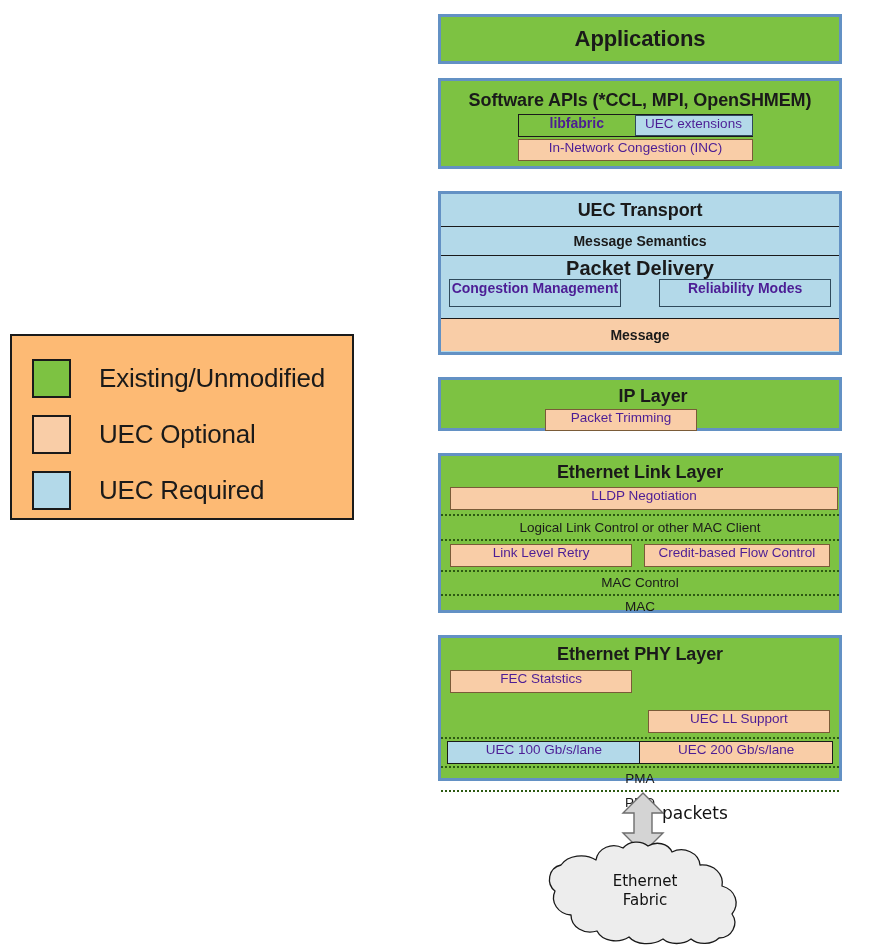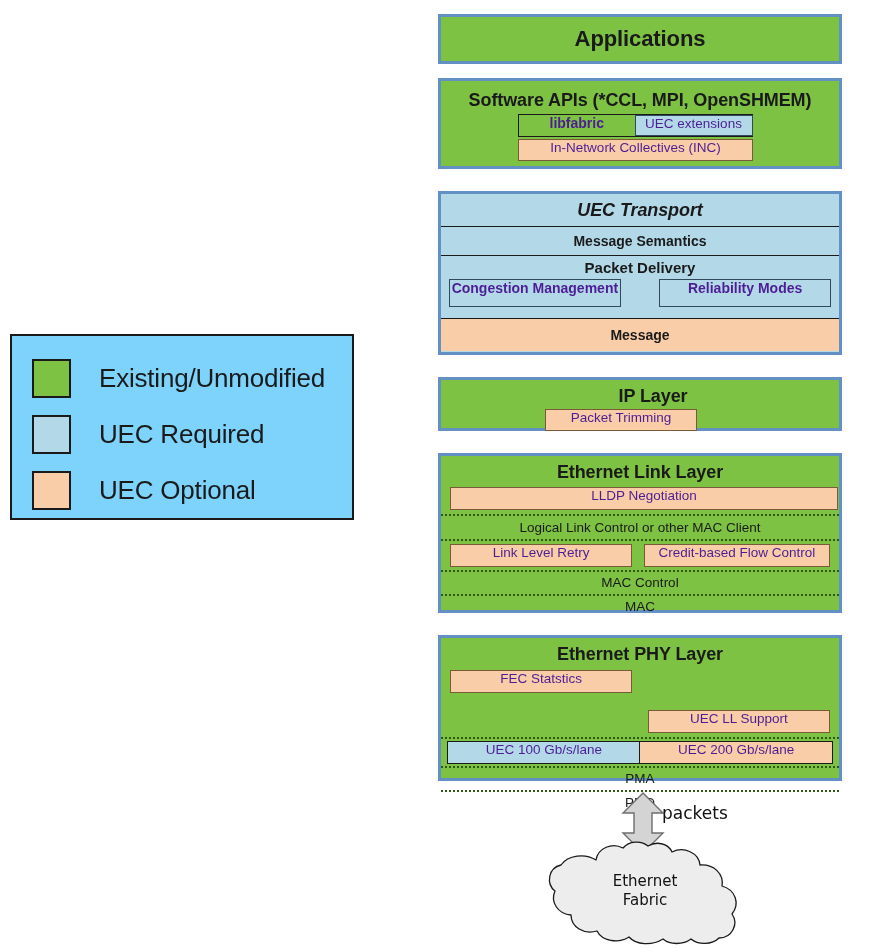--- a/index.html
+++ b/index.html
@@ -17,21 +17,21 @@
   }
 
   
   .legend {
     position: absolute;
     left: 10px;
     top: 334px;
     width: 344px;
     height: 186px;
     border: 2px solid #1a1a1a;
-    background: #7dd3fc;
+    background: #fdba74;
     box-sizing: border-box;
     padding: 14px 0 0 0;
   }
   .legend-row {
     display: flex;
     align-items: center;
     height: 56px;
     padding-left: 20px;
   }
   .legend-swatch {
@@ -148,27 +148,27 @@
 <body>
 
 <div class="legend">
 
   <div class="legend-row">
     <span class="legend-swatch" style="background:#7DC242"></span>
     <span class="legend-label">Existing/Unmodified</span>
   </div>
 
   <div class="legend-row">
+    <span class="legend-swatch" style="background:#F9CDA7"></span>
+    <span class="legend-label">UEC Optional</span>
+  </div>
+
+  <div class="legend-row">
     <span class="legend-swatch" style="background:#B3D9E9"></span>
     <span class="legend-label">UEC Required</span>
-  </div>
-
-  <div class="legend-row">
-    <span class="legend-swatch" style="background:#F9CDA7"></span>
-    <span class="legend-label">UEC Optional</span>
   </div>
 
 </div>
 
 <div class="stack">
 
   <div style="height:14px"></div>
   <div class="block green" style="height:50px;display:flex;align-items:center;justify-content:center;">
     <div class="block-title">Applications</div>
   </div>
@@ -176,35 +176,35 @@
   <div class="gap"></div>
 
   <div class="block green" style="height:91px;padding-top:6px;">
     <div class="block-title" style="font-size:18px;line-height:26px;">Software APIs (*CCL, MPI, OpenSHMEM)</div>
 
     <div class="sub green" style="position:absolute;left:77px;top:33px;width:235px;height:23px;justify-content:flex-start;">
       <span style="flex:1;text-align:center;font-weight:bold;font-size:14px;">libfabric</span>
       <span class="sub blue" style="width:118px;height:21px;font-size:13.5px;margin-right:-0.5px;">UEC extensions</span>
     </div>
 
-    <div class="sub orange" style="position:absolute;left:77px;top:58px;width:235px;height:22px;">In-Network Collectives (INC)</div>
+    <div class="sub orange" style="position:absolute;left:77px;top:58px;width:235px;height:22px;">In-Network Congestion (INC)</div>
   </div>
 
   <div class="gap" style="height:22px"></div>
 
   <div class="block blue" style="height:164px;">
 
     <div class="band" style="height:32px;">
-      <span class="block-title" style="font-size:18px;font-style:italic;">UEC Transport</span>
+      <span class="block-title" style="font-size:18px;">UEC Transport</span>
     </div>
 
     <div class="band row-solid" style="height:28px;font-weight:bold;font-size:14px;">Message Semantics</div>
 
     <div class="row-solid" style="height:62px;position:relative;">
-      <div class="band" style="height:23px;font-weight:bold;font-size:15px;">Packet Delivery</div>
+      <div class="band" style="height:23px;font-weight:bold;font-size:20px;">Packet Delivery</div>
       <div style="display:flex;padding:0 8px;gap:40px;">
         <div class="sub blue" style="flex:1;height:28px;font-weight:bold;font-size:14px;">Congestion Management</div>
         <div class="sub blue" style="flex:1;height:28px;font-weight:bold;font-size:14px;margin-left:-1.5px;">Reliability Modes</div>
       </div>
     </div>
 
     <div class="band" style="height:32px;background:#F9CDA7;font-weight:bold;font-size:14px;border-top:1.5px solid #1a1a1a;">Message</div>
   </div>
 
   <div class="gap" style="height:22px"></div>

